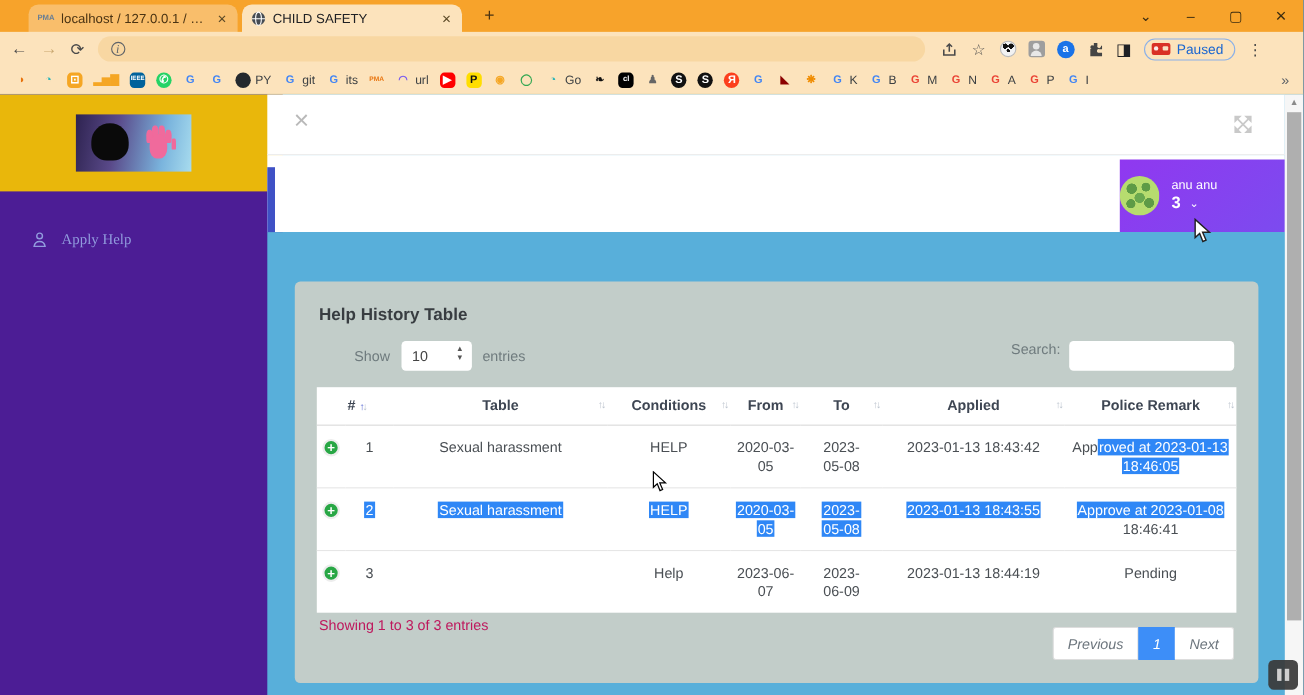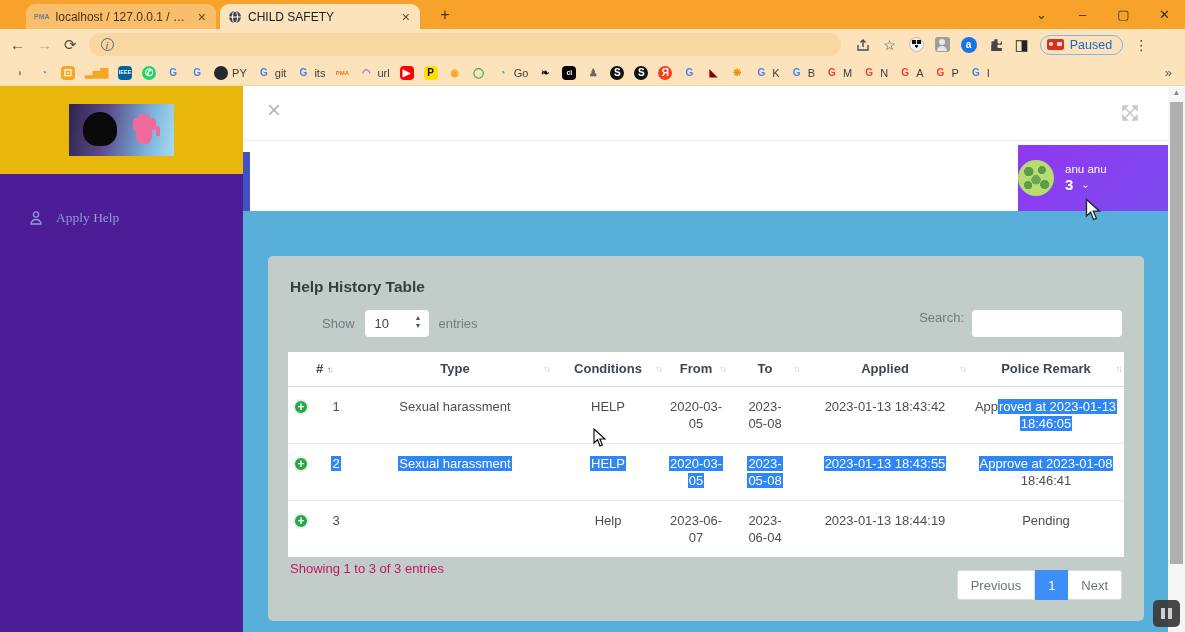--- a/index.html
+++ b/index.html
@@ -95,21 +95,21 @@
   .sort .on { color:#5566D0; }
   th .sort.abs { position:absolute; right:3px; top:11px; }
   tbody td { padding:11px 3px; text-align:center; vertical-align:top; line-height:17px; }
   tbody tr + tr td { border-top:1px solid #E6E6E6; }
   tbody tr { height:52px; }
   .plus-btn { display:inline-flex; align-items:center; justify-content:center; width:16px; height:16px; border-radius:50%; background:#28A745; color:#fff; font-size:12px; font-weight:bold; border:2px solid #EDEDED; line-height:1; }
   .hl { background:#2F87F6; color:#fff; padding:0 1px; }
 
   .dt-info { position:absolute; left:22px; top:305px; font-size:13px; color:#be185d; }
   .pager { position:absolute; right:22px; top:314px; display:flex; }
-  .pg { height:30px; display:flex; align-items:center; justify-content:center; background:#fff; border:1px solid #DDDDDD; color:#6c757d; font-size:13px; padding:0 13px; }
+  .pg { height:30px; display:flex; align-items:center; justify-content:center; background:#fff; border:1px solid #DDDDDD; color:#6c757d; font-size:13px; padding:0 13px;font-style:italic; }
   .pg.prev { border-radius:3px 0 0 3px; }
   .pg.next { border-radius:0 3px 3px 0; border-left:none; }
   .pg.active { background:#3D8EF8; border-color:#3D8EF8; color:#fff; width:33px; padding:0; }
 
   .vscroll { position:absolute; right:0; top:0; width:17px; height:100%; background:#F6F6F6; }
   .varrow { position:absolute; top:2px; left:0; width:17px; text-align:center; font-size:8px; color:#8a8a8a; }
   .vthumb { position:absolute; top:16px; left:2px; width:13px; height:462px; background:#AFAFAF; }
 
   .pause-overlay { position:absolute; left:1153px; top:600px; width:27px; height:27px; background:#3A3A3Aee; border-radius:5px; display:flex; align-items:center; justify-content:center; gap:3px; }
   .pause-overlay i { display:block; width:4px; height:11px; background:#cfcfcf; }
@@ -366,21 +366,21 @@
                   <col style="width:166px">
                   <col style="width:156px">
               </colgroup>
               <thead>
                 <tr>
                   <th></th>
                   <th class="th-num">
                     <span>#</span>
                     <span class="sort"><span class="on">↑</span><span>↓</span></span>
                   </th>
-                  <th><span>Type</span><span class="sort abs"><span>↑</span><span>↓</span></span></th>
+                  <th><span>Table</span><span class="sort abs"><span>↑</span><span>↓</span></span></th>
                   <th><span>Conditions</span><span class="sort abs"><span>↑</span><span>↓</span></span></th>
                   <th><span>From</span><span class="sort abs"><span>↑</span><span>↓</span></span></th>
                   <th><span>To</span><span class="sort abs"><span>↑</span><span>↓</span></span></th>
                   <th><span>Applied</span><span class="sort abs"><span>↑</span><span>↓</span></span></th>
                   <th><span>Police Remark</span><span class="sort abs"><span>↑</span><span>↓</span></span></th>
                 </tr>
               </thead>
               <tbody>
                 <tr>
                   <td><span class="plus-btn">+</span></td>
@@ -401,21 +401,21 @@
                   <td><span class="hl">2023-</span><br><span class="hl">05-08</span></td>
                   <td><span class="hl">2023-01-13 18:43:55</span></td>
                   <td><span class="hl">Approve at 2023-01-08</span><br><span>18:46:41</span></td>
                 </tr>
                 <tr>
                   <td><span class="plus-btn">+</span></td>
                   <td>3</td>
                   <td></td>
                   <td>Help</td>
                   <td><span>2023-06-</span><br><span>07</span></td>
-                  <td><span>2023-</span><br><span>06-04</span></td>
+                  <td><span>2023-</span><br><span>06-09</span></td>
                   <td>2023-01-13 18:44:19</td>
                   <td>Pending</td>
                 </tr>
               </tbody>
             </table>
           </div>
 
           <div class="dt-info">Showing 1 to 3 of 3 entries</div>
           <div class="pager">
             <span class="pg prev">Previous</span>

